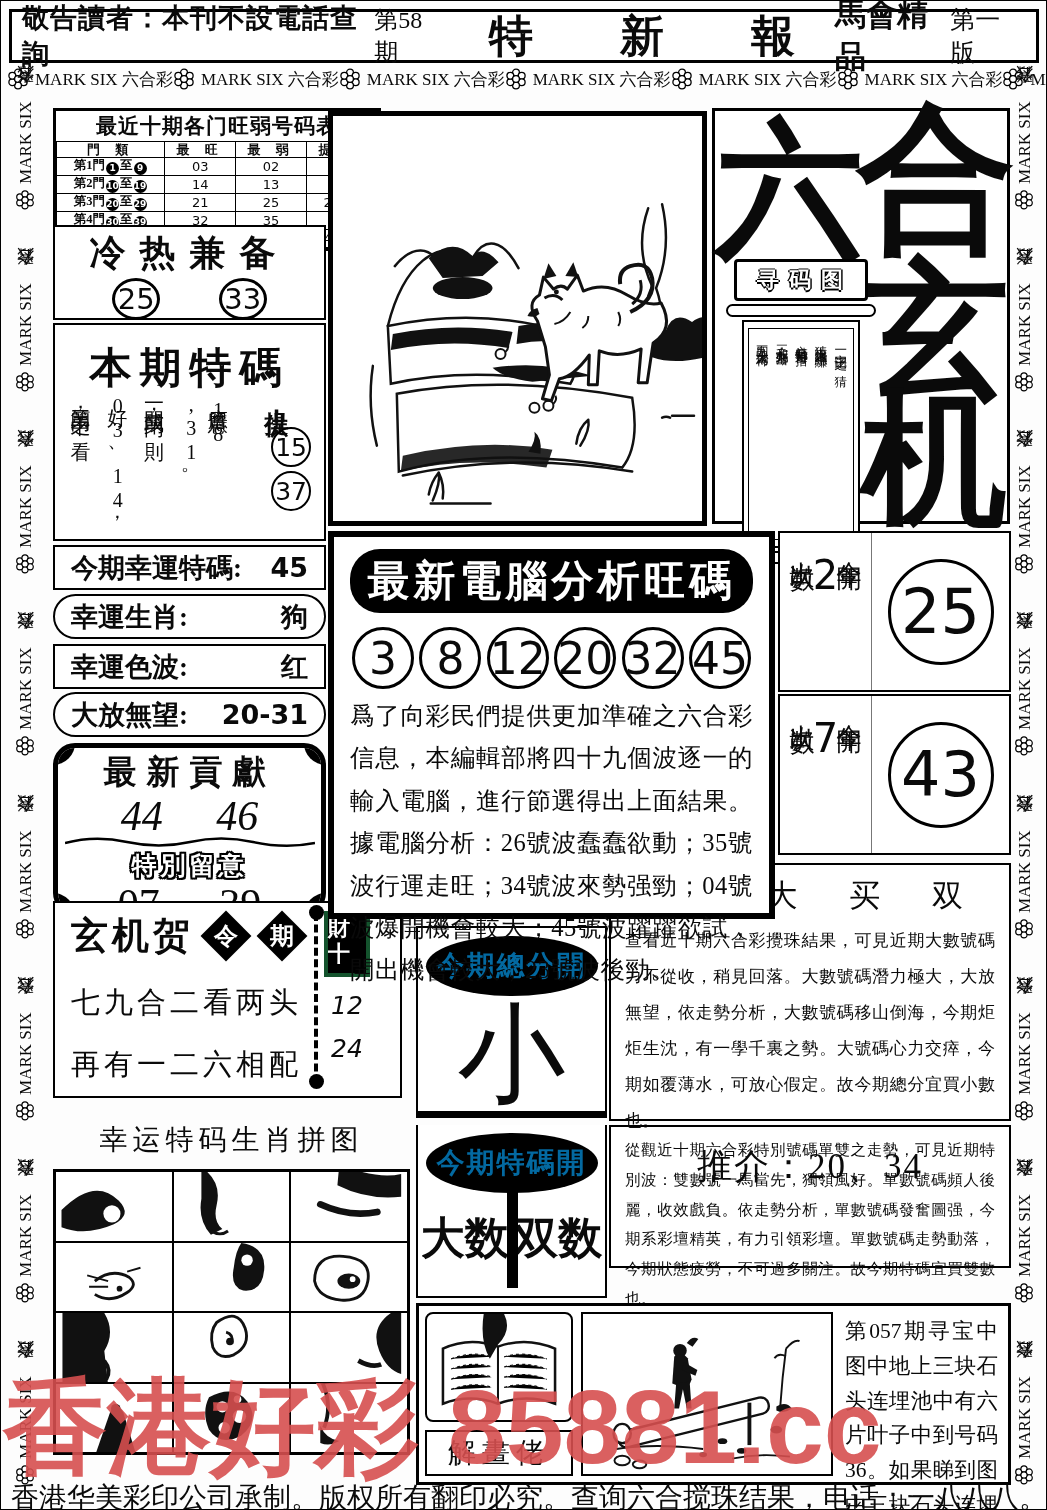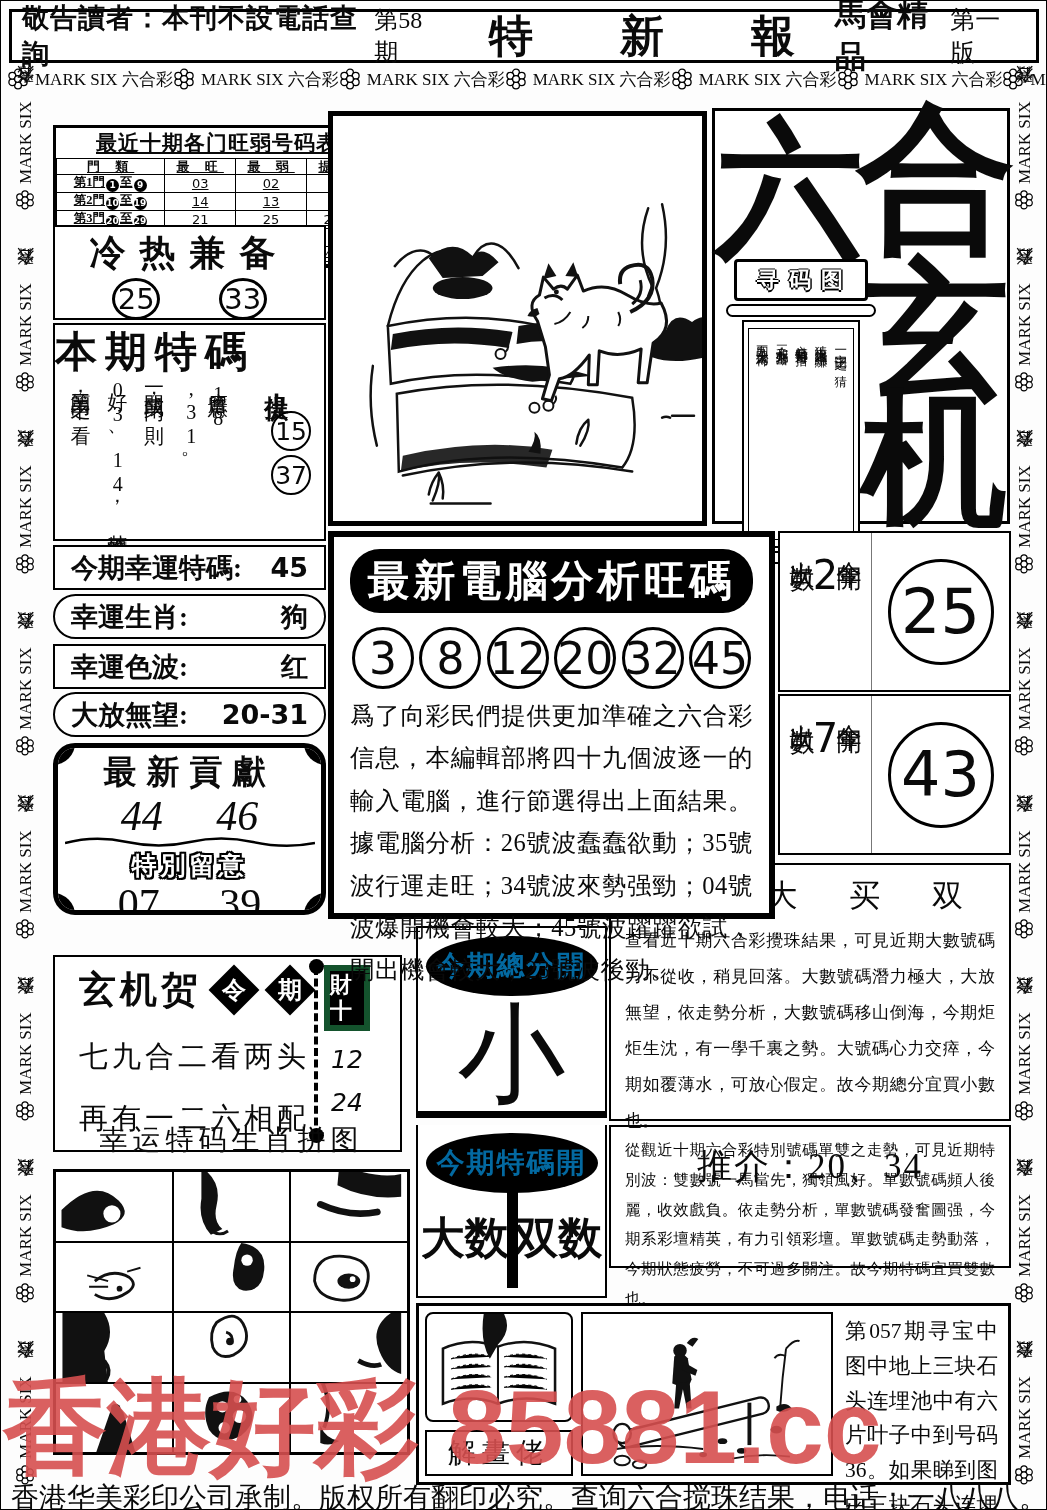--- a/index.html
+++ b/index.html
@@ -23,39 +23,39 @@
   .ms-item { display:flex; align-items:center; gap:6px; font-size:17px; font-stretch:condensed;
     white-space:nowrap; font-family:"Liberation Serif", serif; }
   .flower { flex:0 0 auto; }
   .vstrip { position:absolute; top:96px; height:1388px; width:46px; display:flex;
     flex-direction:column; justify-content:space-between; align-items:center; }
   .vstrip.left { left:1px; } .vstrip.right { left:1000px; }
   .vs-item { writing-mode:vertical-rl; transform:rotate(180deg); font-size:17px;
     display:flex; align-items:center; gap:6px; white-space:nowrap; }
 
   
-  .hw-table { position:absolute; left:52px; top:124px; width:328px; border:3px solid #000; background:#fff;text-decoration:underline; }
+  .hw-table { position:absolute; left:52px; top:107px; width:328px; border:3px solid #000; background:#fff; }
   .hw-title { font-size:21px; font-weight:bold; text-align:center; letter-spacing:1px; padding:1px 0; }
   .hw-table table { width:100%; border-collapse:collapse; }
   .hw-table th, .hw-table td { border:1.5px solid #000; font-size:13px; text-align:center;
      height:16px; line-height:15px; padding:0 1px; }
   .hw-table th { letter-spacing:6px; font-weight:bold; }
   td.door { font-size:12.5px; font-weight:bold; white-space:nowrap; }
   .cnum { display:inline-block; width:13px; height:13px; border-radius:50%; background:#000; color:#fff;
      font-size:9px; line-height:13px; text-align:center; font-family:"DejaVu Sans",sans-serif; margin:0 1px; vertical-align:-2px;}
 
   .coldhot { position:absolute; left:52px; top:224px; width:273px; height:95px; border:2px solid #000;
      text-align:center; background:#fff; }
   .ch-title { font-size:36px; font-weight:bold; letter-spacing:14px; margin-top:2px; }
   .ch-nums { display:flex; justify-content:space-around; padding:0 28px; }
   .ring { width:48px; height:42px; border:3px solid #000; border-radius:50%; font-size:29px;
      display:flex; align-items:center; justify-content:center; }
 
   .special { position:absolute; left:52px; top:322px; width:273px; height:218px; border:2px solid #000; background:#fff; }
-  .sp-title { font-size:42px; font-weight:bold; text-align:left; letter-spacing:8px; line-height:1.1; margin-top:4px;}
+  .sp-title { font-size:42px; font-weight:bold; text-align:center; letter-spacing:8px; line-height:1.1; margin-top:20px;}
   .sp-body { display:flex; flex-direction:row-reverse; justify-content:space-around; height:158px; padding:2px 8px 0; }
   .vcol { writing-mode:vertical-rl; text-orientation:upright; font-size:20px; letter-spacing:2px; }
   .sp-provide { display:flex; flex-direction:column; align-items:center; gap:4px; }
   .sp-provide .vcol { font-size:24px; font-weight:bold; }
   .pnum { width:40px; height:40px; border:2.5px solid #000; border-radius:50%; font-size:25px;
      display:flex; align-items:center; justify-content:center;margin-left:29px; }
 
   .lucky { position:absolute; left:52px; width:273px; height:45px; border:2px solid #000; background:#fff;
      display:flex; justify-content:space-between; align-items:center; padding:18px 16px; font-size:27px; font-weight:bold; }
   .lucky.pill { border-radius:24px; }
@@ -68,38 +68,38 @@
   .corner.tr{right:-9px; top:-9px; border-bottom-left-radius:22px;}
   .corner.bl{left:-9px; bottom:-9px; border-top-right-radius:22px;}
   .corner.br{right:-9px; bottom:-9px; border-top-left-radius:22px;}
   .cb-title { font-size:33px; font-weight:bold; letter-spacing:10px; margin-top:2px; }
   .cb-pair { display:flex; justify-content:space-around; padding:0 36px; font-size:42px; font-style:italic; line-height:1; }
   .wavy { display:block; margin:-2px auto 0; }
   .cb-note { font-size:25px; font-weight:bold; color:#fff; letter-spacing:4px;
      text-shadow:-2px 0 #000,2px 0 #000,0 -2px #000,0 2px #000,-2px -2px #000,2px 2px #000,-2px 2px #000,2px -2px #000; }
   .cb-pair2 { display:flex; justify-content:space-around; padding:0 30px; font-size:42px; line-height:1.05; }
 
-  .xuanji { position:absolute; left:52px; top:954px; width:349px; height:197px; border:2px solid #000;
-     background:#fff; display:flex;padding-left:8px; }
+  .xuanji { position:absolute; left:52px; top:900px; width:349px; height:197px; border:2px solid #000;
+     background:#fff; display:flex; }
   .xj-main { flex:1; padding:8px 0 0 16px; }
   .xj-titlerow { display:flex; align-items:center; gap:8px; }
   .xj-title { font-size:37px; font-weight:bold; letter-spacing:4px; }
   .dia { width:36px; height:36px; background:#000; transform:rotate(45deg); display:flex;
      align-items:center; justify-content:center; margin:0 6px; }
   .dia span { transform:rotate(-45deg); color:#fff; font-size:24px; font-weight:bold; }
   .xj-line { font-size:29px; letter-spacing:4px; margin-top:22px; }
   .xj-side { width:86px; display:flex; }
   .dashline { border-left:4px dashed #000; height:170px; margin:10px 6px 0 0; position:relative; }
   .dashline::before, .dashline::after { content:""; position:absolute; left:-9px; width:15px; height:15px;
      border-radius:50%; background:#000; }
   .dashline::before{ top:-8px; } .dashline::after{ bottom:-6px; }
   .xj-tips { display:flex; flex-direction:column; align-items:center; padding-top:8px; }
   .tipbox { width:46px; height:66px; background:#000; color:#fff; display:flex; flex-direction:column;
-     align-items:center; justify-content:center; font-size:22px; font-weight:bold; line-height:1.2;
-     border:6px solid #14532d; }
+     align-items:center; justify-content:flex-start; font-size:22px; font-weight:bold; line-height:1.2;
+     border:4px solid #14532d; }
   .tipnum { font-size:25px; font-style:italic; margin-top:14px; }
 
   .puzzle { position:absolute; left:52px; top:1120px; width:357px; }
   .pz-title { font-size:28px; text-align:center; letter-spacing:5px; }
   .pgrid { margin-top:10px; height:286px; border:2px solid #000; display:grid;
      grid-template-columns:repeat(3,1fr); grid-template-rows:repeat(4,1fr); background:#fff; }
   .pcell { border:1px solid #000; overflow:hidden; }
   .pcell svg { width:100%; height:100%; display:block; }
 
   

